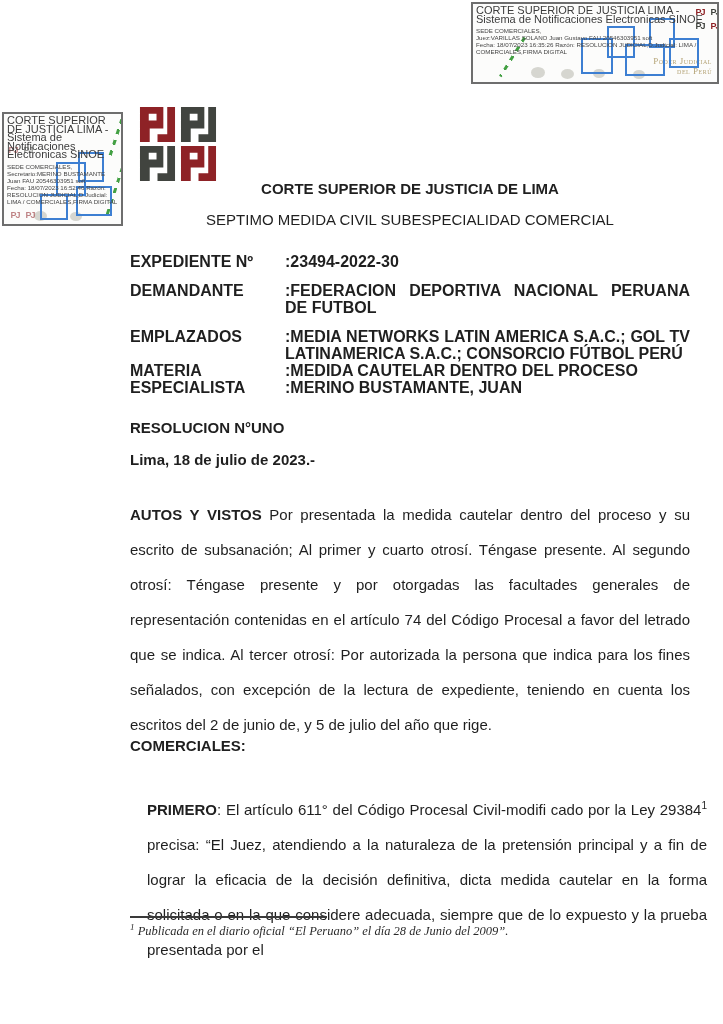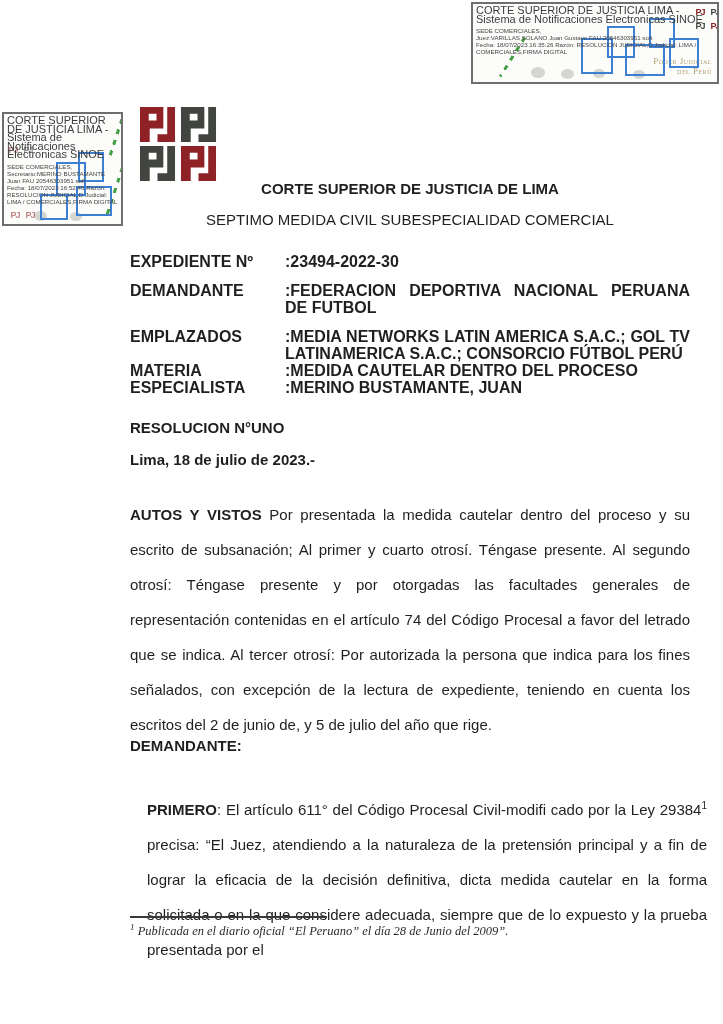--- a/index.html
+++ b/index.html
@@ -158,21 +158,21 @@
         <span class="lbl">ESPECIALISTA</span>
         <span class="val">:MERINO BUSTAMANTE, JUAN</span>
       </div>
     </div>
 
     <div class="abs resnum">RESOLUCION N°UNO</div>
     <div class="abs resdate">Lima, 18 de julio de 2023.-</div>
 
     <p class="abs para p-autos"><span class="b">AUTOS Y VISTOS</span><span> Por presentada la medida cautelar dentro del proceso y su escrito de subsanación; Al primer y cuarto otrosí.  Téngase presente. Al segundo otrosí: Téngase presente y por otorgadas las facultades generales de representación contenidas en el artículo 74 del Código Procesal a favor del letrado que se indica. Al tercer otrosí: Por autorizada la persona que indica para los fines señalados, con excepción de la lectura de expediente, teniendo en cuenta los escritos del 2 de junio de, y 5 de julio  del año que rige.</span></p>
 
-    <div class="abs h-atend">DEMANDANTE:</div>
+    <div class="abs h-atend">COMERCIALES:</div>
 
     <p class="abs para p-primero"><span class="b">PRIMERO</span><span>: El artículo 611° del Código Procesal Civil-modifi cado por la Ley 29384</span><sup>1</sup><span> precisa: “El Juez, atendiendo a la naturaleza de la pretensión principal y a fin de lograr la eficacia de la decisión definitiva, dicta medida cautelar en la forma solicitada o en la que considere adecuada, siempre que de lo expuesto y la prueba presentada por el</span></p>
 
     <div class="abs fnrule"></div>
     <div class="abs fn"><sup>1</sup><span> Publicada en el  diario oficial “El Peruano” el día 28 de Junio del 2009”.</span></div>
 
   </div>
 </div>
 
 </body></html>

